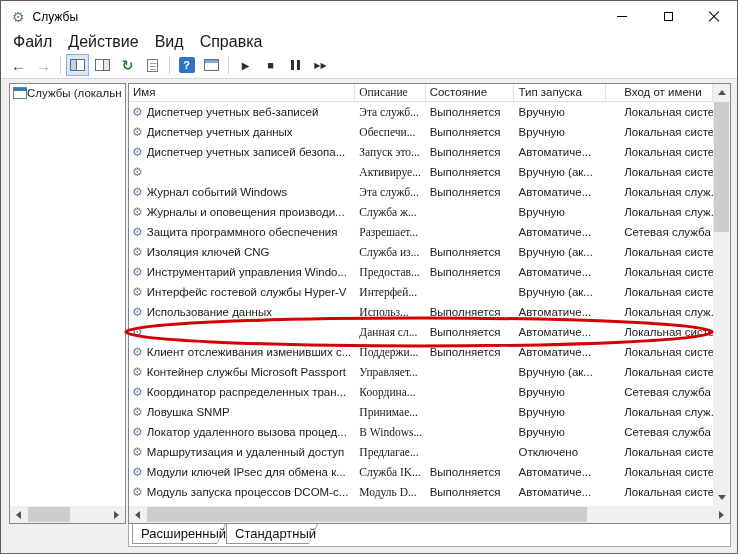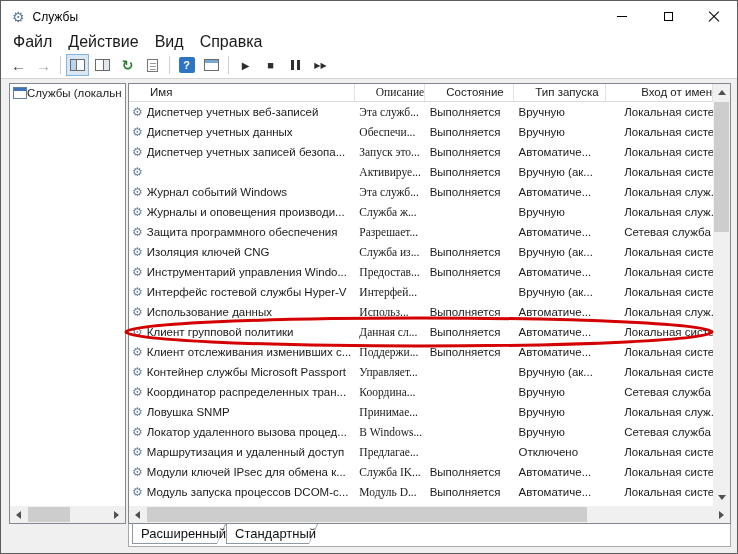--- a/index.html
+++ b/index.html
@@ -51,21 +51,21 @@
   .content-bg { position:absolute; top:78px; left:0; right:0; bottom:0; background:#f0f0f0; }
 
   .left-panel { position:absolute; top:82px; left:8px; width:117px; height:441px; background:#fff; border:1px solid #828790; }
   .tree-item { display:flex; align-items:center; padding:3px 2px 2px 3px; white-space:nowrap; overflow:hidden; }
   .tree-icon { flex:0 0 auto; width:14px; height:12px; border:1px solid #5f7fa3; background:#fff; }
   .tree-icon::before { content:""; display:block; height:3px; background:#3f76b5; }
   .tree-label { font-size:11.5px; }
 
   .main-panel { position:absolute; top:82px; left:127px; width:603px; height:441px; background:#fff; border:1px solid #828790; }
   .thead { position:absolute; top:0; left:0; right:17px; height:18px; display:flex; border-bottom:1px solid #dcdcdc; background:#fff; }
-  .th { font-size:11.5px; color:#222; line-height:17px; padding-left:21px; border-right:1px solid #e3e3e3; white-space:nowrap; overflow:hidden; }
+  .th { font-size:11.5px; color:#222; line-height:17px; padding-left:4px; border-right:1px solid #e3e3e3; white-space:nowrap; overflow:hidden; }
   .c-name{width:232px;} .c-desc{width:72px;font-family:Liberation Serif, serif;} .c-status{width:91px;} .c-start{width:94px;} .c-logon{width:95px;margin-left:14px;}
   .tbody { position:absolute; top:18px; left:0; right:17px; bottom:17px; overflow:hidden; }
   .row { display:flex; height:20px; }
   .cell { font-size:11.5px; line-height:20px; padding-left:4px; white-space:nowrap; overflow:hidden; }
   .cell.c-name { display:flex; align-items:center; gap:4px; padding-left:3px; }
   .gear { font-size:12px; color:#6e8196; line-height:1; flex:0 0 auto; }
   .nm { white-space:nowrap; overflow:hidden; }
 
   
   .vscroll { position:absolute; top:0; right:0; width:17px; bottom:17px; background:#f0f0f0; }
@@ -296,21 +296,20 @@
           <span class="nm">Использование данных</span>
         </div>
         <div class="cell c-desc">Использ...</div>
         <div class="cell c-status">Выполняется</div>
         <div class="cell c-start">Автоматиче...</div>
         <div class="cell c-logon">Локальная служ...</div>
       </div>
         <div class="row">
         <div class="cell c-name">
           <span class="gear">⚙</span>
-          <span class="nm">Клиент групповой политики</span>
         </div>
         <div class="cell c-desc">Данная сл...</div>
         <div class="cell c-status">Выполняется</div>
         <div class="cell c-start">Автоматиче...</div>
         <div class="cell c-logon">Локальная систе...</div>
       </div>
         <div class="row">
         <div class="cell c-name">
           <span class="gear">⚙</span>
           <span class="nm">Клиент отслеживания изменивших с...</span>

